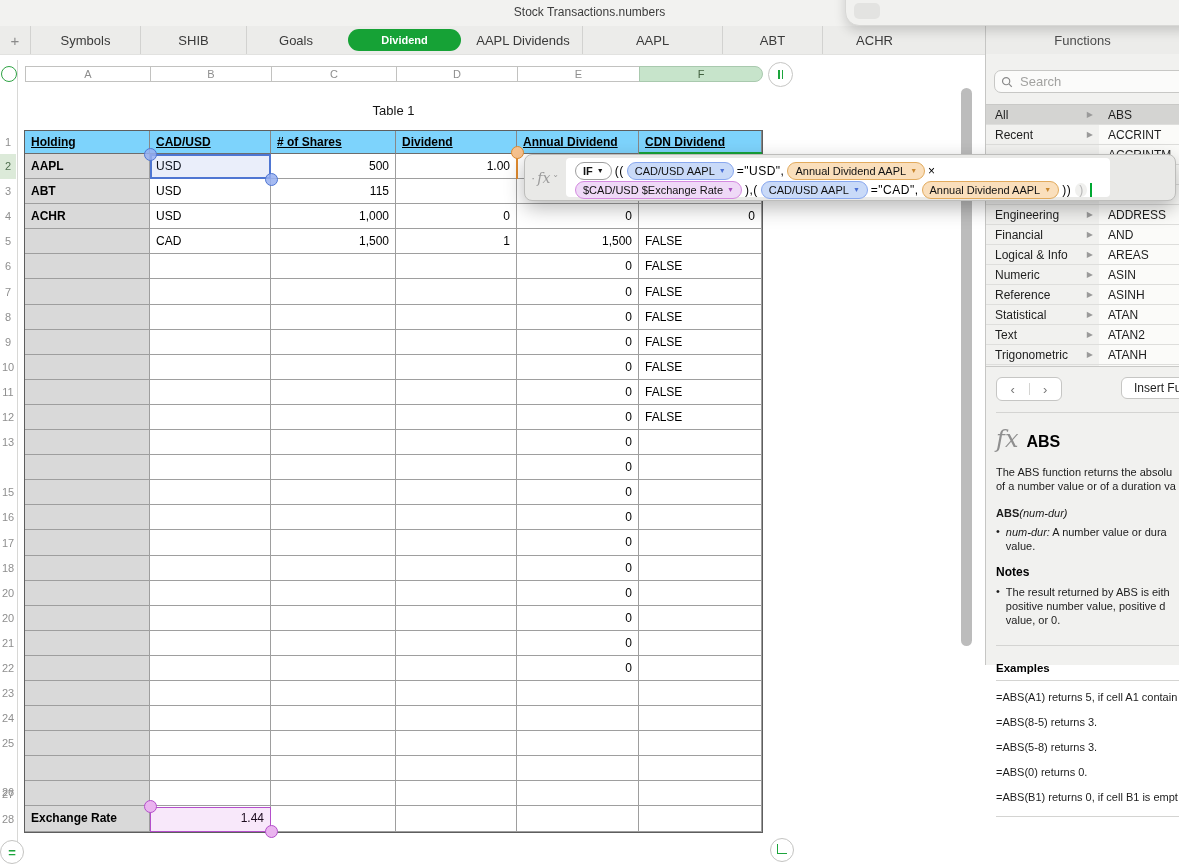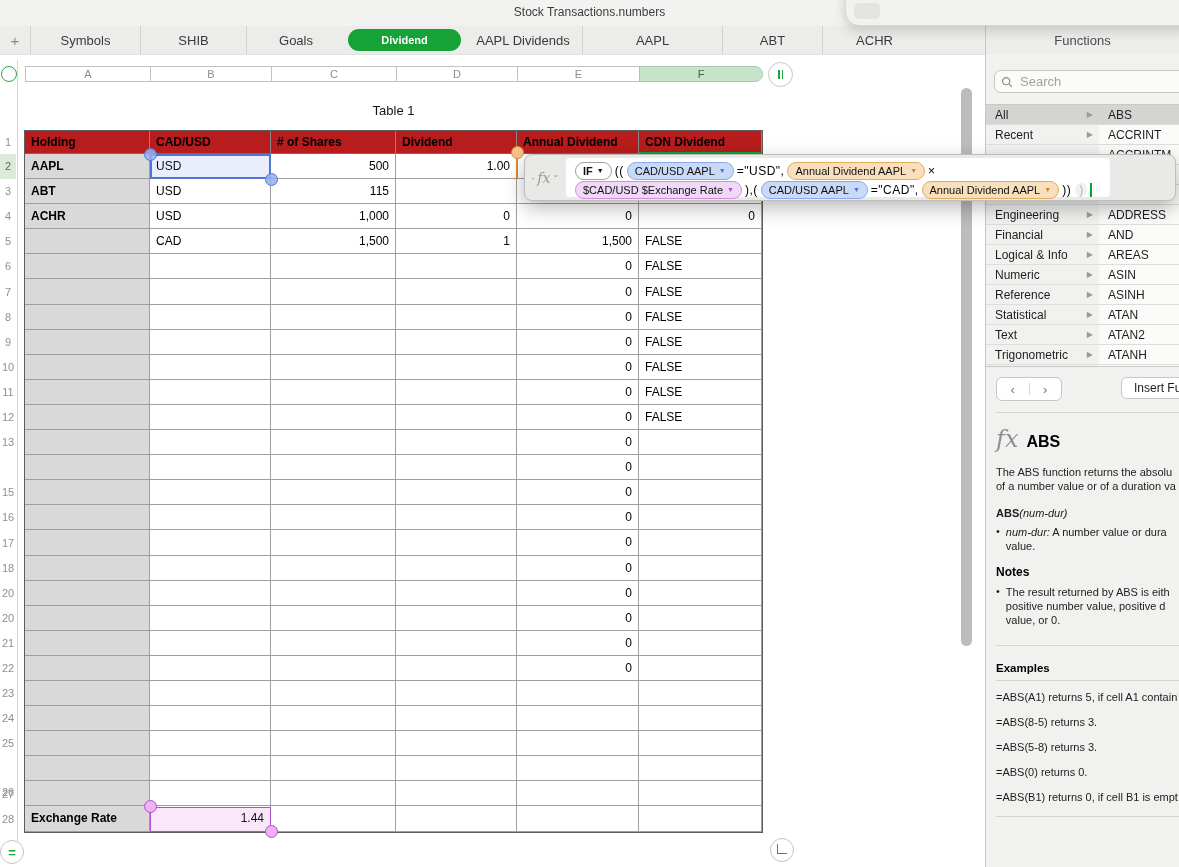--- a/index.html
+++ b/index.html
@@ -32,21 +32,21 @@
   .pause-circle{position:absolute;left:768px;top:62px;width:23px;height:23px;border:1px solid #c6c6c4;border-radius:50%;
        background:#fff;display:flex;align-items:center;justify-content:center;gap:2px;}
   .pause-circle i{display:block;width:1.5px;height:9px;background:#1ca53c;}
   .table-title{position:absolute;left:25px;top:103px;width:737px;text-align:center;font-size:13px;color:#141414;}
   #table-grid{position:absolute;left:24px;top:130px;display:grid;border:1px solid #5e5e5e;
        grid-template-columns:125px 121px 125px 121px 122px 123px;grid-template-rows:23px;grid-auto-rows:25.1px;background:#fff;}
   .cell{box-sizing:border-box;border-right:1px solid #9e9e9e;border-bottom:1px solid #9e9e9e;
        font-size:12px;color:#000;display:flex;align-items:center;padding:0 6px;overflow:hidden;background:#fff;}
   .cell.num{justify-content:flex-end;}
   .cell.colA{background:#d9d9d9;font-weight:bold;}
-  .cell.hdr{background:#b91c1c;font-weight:bold;border-right-color:#878787;border-bottom-color:#6d6d6d;}
+  .cell.hdr{background:#7dd3fc;font-weight:bold;border-right-color:#878787;border-bottom-color:#6d6d6d;text-decoration:underline;}
   .gutter-line{position:absolute;left:17px;top:60px;width:1px;height:800px;background:#d8d8d6;}
   .rownum{position:absolute;left:0;width:16px;text-align:center;font-size:11px;color:#8f8f8f;}
   .rownum.activeRow{background:#dcead9;color:#4f6f4f;}
   
   .ov{position:absolute;box-sizing:border-box;pointer-events:none;}
   .sel-b2{left:150px;top:154px;width:121px;height:25px;border:2px solid #4f76d2;background:rgba(90,125,220,.13);}
   .h-blue{width:13px;height:13px;border-radius:50%;background:rgba(150,175,240,.85);border:1.5px solid #4f76d2;}
   .ref-b28{left:150px;top:806.6px;width:121px;height:25.3px;border:1.5px solid #b44fcb;background:rgba(205,95,220,.14);}
   .h-purple{width:13px;height:13px;border-radius:50%;background:#eab4ef;border:1.5px solid #b44fcb;}
   .h-orange{width:13px;height:13px;border-radius:50%;background:#f6c28e;border:1.5px solid #e08a2e;}
@@ -66,21 +66,21 @@
   .pill{display:inline-flex;align-items:center;border-radius:10px;padding:0 7px;height:16px;font-size:11px;margin:0 1px;color:#111;}
   .pill .chev{font-size:7px;margin-left:4px;}
   .pill.if{background:#fff;border:1px solid #9e9e9e;font-weight:bold;}
   .pill.blue{background:#c9daf8;border:1px solid #89a8ef;} .pill.blue .chev{color:#4a6fd4;}
   .pill.orange{background:#fadfbc;border:1px solid #e2ab5e;} .pill.orange .chev{color:#c8872f;}
   .pill.purple{background:#efd9f7;border:1px solid #d48ae0;} .pill.purple .chev{color:#a84fc0;}
   .op{margin:0 2px;letter-spacing:.5px;}
   .ghost{color:#b5b5b5;background:#f0f0ee;border-radius:50%;padding:0 4px;margin-left:2px;}
   .caret{display:inline-block;width:2px;height:14px;background:#00a832;margin-left:3px;}
   
-  .sidebar{position:absolute;left:985px;top:26px;width:194px;height:841px;border-left:1px solid #c6c6c4;box-sizing:border-box;}
+  .sidebar{position:absolute;left:985px;top:26px;width:194px;height:639px;border-left:1px solid #c6c6c4;box-sizing:border-box;}
   .sb-header{height:28px;background:#ececea;border-bottom:1px solid #d0d0ce;display:flex;align-items:center;justify-content:center;
        font-size:13px;color:#4c4c4c;}
   .sb-body{position:absolute;left:0;top:28px;right:0;bottom:0;background:#f1f1ef;}
   .sb-search{position:absolute;left:8px;top:16px;width:200px;height:23px;background:#fbfbfa;border:1px solid #c7c7c5;
        border-radius:7px;display:flex;align-items:center;padding:0 6px;box-sizing:border-box;}
   .sb-search input{border:none;outline:none;background:transparent;font-size:13px;color:#333;width:150px;
        font-family:"Liberation Sans",sans-serif;} .sb-search input::placeholder{color:#a2a2a0;}
   .mag{width:12px;height:12px;margin-right:5px;flex:none;}
   .fn-browser{position:absolute;left:0;top:50px;right:-60px;height:261px;border-top:1px solid #c9c9c7;border-bottom:1px solid #c9c9c7;}
   .cat-col{position:absolute;left:0;top:0;width:113px;height:100%;border-right:1px solid #cfcfcd;text-align:center;}

